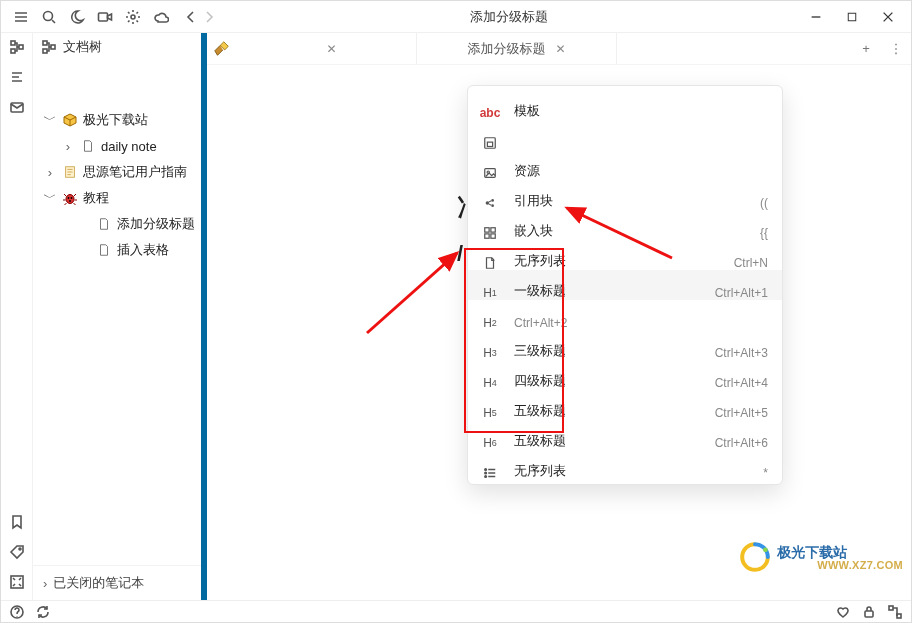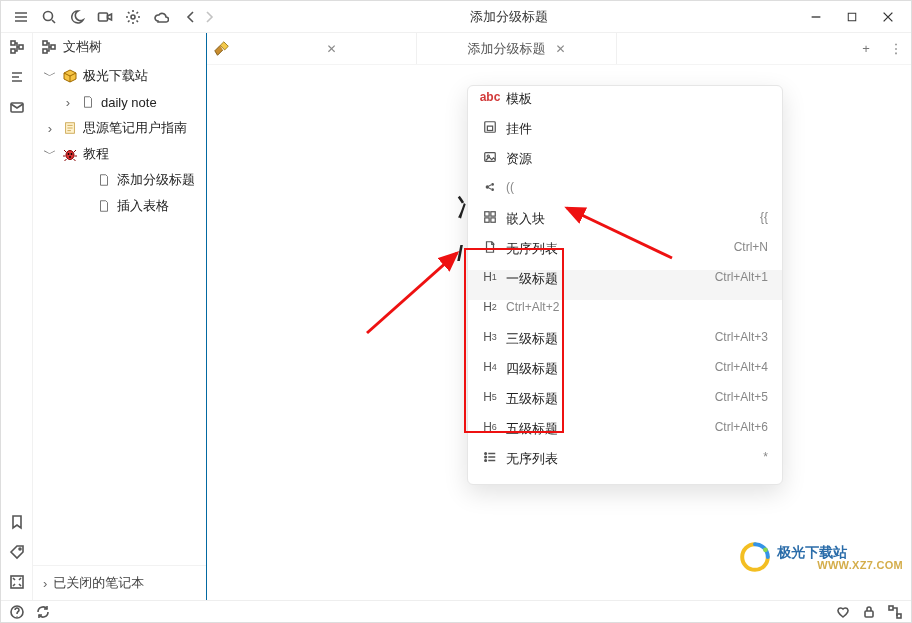--- a/index.html
+++ b/index.html
@@ -14,21 +14,21 @@
   .titlebar .winctl { display: flex; align-items: center; gap: 6px; padding-right: 8px; }
   .winbtn { width: 30px; height: 28px; display: flex; align-items: center; justify-content: center; color: #444; }
   .ic { width: 16px; height: 16px; display: inline-flex; align-items: center; justify-content: center; color: #555; }
   .ic svg { width: 16px; height: 16px; stroke: currentColor; fill: none; stroke-width: 1.6; }
 
   
   .body { flex: 1; display: flex; min-height: 0; }
   .rail { width: 32px; display: flex; flex-direction: column; align-items: center; padding-top: 6px; gap: 14px; border-right: 1px solid #f1f1f1; }
   .rail-bottom { margin-top: auto; display: flex; flex-direction: column; align-items: center; gap: 14px; padding-bottom: 10px; }
 
-  .sidebar { width: 174px; border-right: 1px solid #0369a1; display: flex; flex-direction: column; }
+  .sidebar { width: 174px; border-right: 6px solid #0369a1; display: flex; flex-direction: column; gap: 44px; }
   .sidebar-hd { height: 28px; display: flex; align-items: center; gap: 6px; padding: 4px 8px; color: #333; font-size: 13px;}
   .tree { flex: 1; overflow: auto; padding-top: 2px; }
   .node { display: flex; align-items: center; height: 26px; gap: 4px; padding-left: 6px; }
   .node .chev { width: 14px; display: inline-flex; justify-content: center; color: #666; }
   .node .nicon { width: 18px; display: inline-flex; justify-content: center; }
   .node .label { white-space: nowrap; }
   .depth1 { padding-left: 10px; }
   .depth2 { padding-left: 28px; }
   .depth3 { padding-left: 44px; }
   .sidebar-ft { border-top: 1px solid #f2f2f2; padding: 8px 10px; display: flex; align-items: center; color: #444; }
@@ -45,21 +45,21 @@
   .tab-spacer { flex: 1; }
   .tab-plus { width: 30px; display: flex; align-items: center; justify-content: center; color: #777; }
   .right-rail { position: absolute; right: 0; top: 32px; width: 30px; display: flex; flex-direction: column; align-items: center; padding-top: 6px; gap: 14px; }
 
   .editor { flex: 1; position: relative; background: #fff; }
   .editor .slash-char { position: absolute; left: 250px; top: 176px; font-size: 22px; font-weight: 600; color: #222; }
   .editor .slash-char.top { top: 128px; }
 
   
   .menu { position: absolute; left: 260px; top: 52px; width: 316px; background: #fff; border: 1px solid #e6e6e6; border-radius: 6px; box-shadow: 0 8px 24px rgba(0,0,0,0.12); padding: 4px 0; }
-  .mi { height: 30px; display: flex; align-items: flex-start; padding: 0 14px; gap: 8px; font-size: 13px; color: #222; }
+  .mi { height: 30px; display: flex; align-items: flex-end; padding: 0 14px; gap: 16px; font-size: 13px; color: #222; }
   .mi .mi-ic { width: 16px; display: inline-flex; justify-content: center; color: #555; font-size: 12px;}
   .mi .mi-ic.red { color: #d23b3b; font-weight: 600; }
   .mi .mi-lab { flex: 1; }
   .mi .mi-sc { color: #888; font-size: 12px; }
   .mi.hover { background: #f5f5f5; }
   .mi .hsub { font-size: 9px; position: relative; top: 2px; }
 
   
   .hilite { position: absolute; left: 257px; top: 215px; width: 100px; height: 185px; border: 2px solid #e11; pointer-events: none; }
 
@@ -331,21 +331,20 @@
             <span class="mi-lab">模板</span>
             <span class="mi-sc"></span>
           </div>
           <div class="mi">
             <span class="mi-ic">
               <svg width="14" height="14" viewBox="0 0 16 16" stroke="#555" fill="none" stroke-width="1.4">
                 <rect x="2" y="2" width="12" height="12" rx="1"></rect>
                 <rect x="5" y="7" width="6" height="5"></rect>
               </svg>
             </span>
-            <span class="mi-lab">挂件</span>
             <span class="mi-sc"></span>
           </div>
           <div class="mi">
             <span class="mi-ic">
               <svg width="14" height="14" viewBox="0 0 16 16" stroke="#555" fill="none" stroke-width="1.4">
                 <rect x="2" y="3" width="12" height="10" rx="1"></rect>
                 <circle cx="6" cy="7" r="1.3"></circle>
                 <path d="M3 12l4-4 3 3 2-2 2 2"></path>
               </svg>
             </span>
@@ -354,20 +353,21 @@
           </div>
           <div class="mi">
             <span class="mi-ic">
               <svg width="14" height="14" viewBox="0 0 16 16" fill="#555">
                 <circle cx="5" cy="8" r="2"></circle>
                 <circle cx="11" cy="5" r="1.5"></circle>
                 <circle cx="11" cy="11" r="1.5"></circle>
                 <path d="M6.5 7l3-1.5M6.5 9l3 1.5" stroke="#555" stroke-width="1.2"></path>
               </svg>
             </span>
+            <span class="mi-lab">引用块</span>
             <span class="mi-sc">((</span>
           </div>
           <div class="mi">
             <span class="mi-ic">
               <svg width="14" height="14" viewBox="0 0 16 16" stroke="#555" fill="none" stroke-width="1.4">
                 <rect x="2" y="2" width="5" height="5"></rect>
                 <rect x="9" y="2" width="5" height="5"></rect>
                 <rect x="2" y="9" width="5" height="5"></rect>
                 <rect x="9" y="9" width="5" height="5"></rect>
               </svg>

